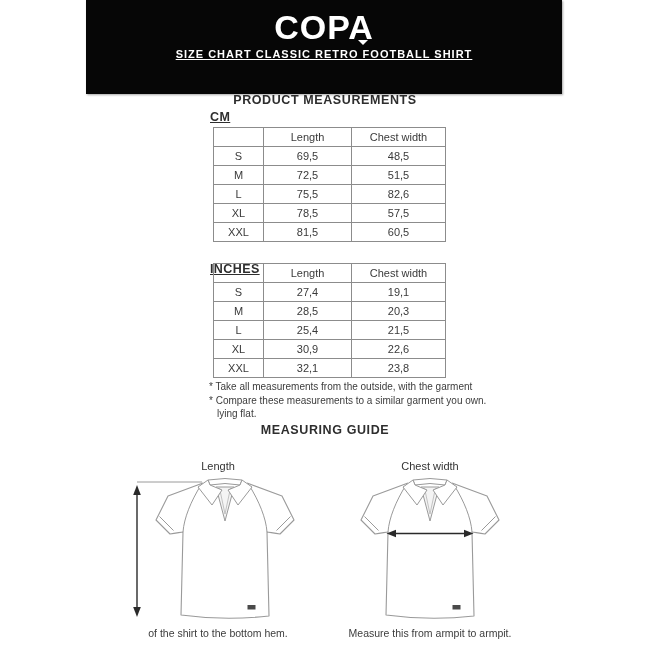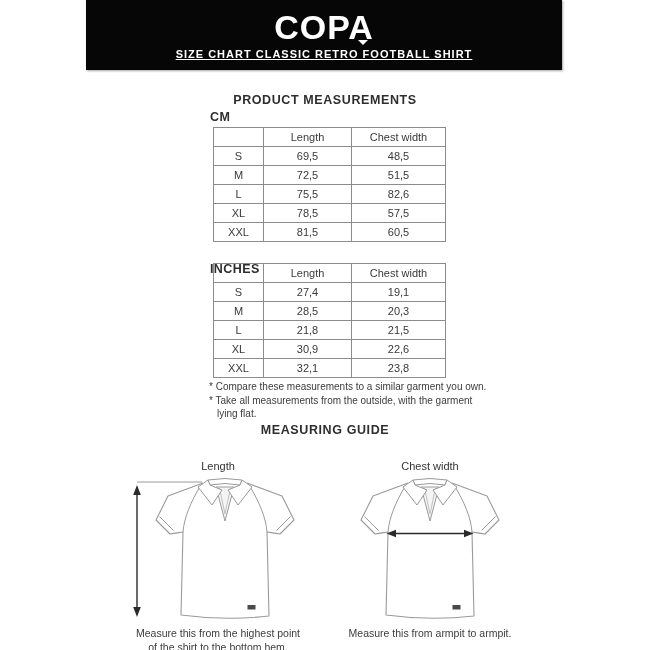--- a/index.html
+++ b/index.html
@@ -8,21 +8,21 @@
     position: relative;
     width: 650px; height: 650px;
     background: #ffffff;
     font-family: "Liberation Sans", sans-serif;
     color: #333;
     overflow: hidden;
   }
 
   
   .brand-banner {
-    position: absolute; left: 86px; top: 0; width: 476px; height: 70px;
+    position: absolute; left: 86px; top: 0; width: 476px; height: 94px;
     background: #060606;
     text-align: center;
     box-shadow: 1px 1px 2px rgba(0,0,0,0.35);
   }
   .copa-logo {
     position: relative;
     display: inline-block;
     margin-top: 11px;
     color: #fff;
     font-size: 34px;
@@ -56,20 +56,21 @@
     letter-spacing: 0.6px;
     color: #2e2e2e;
   }
   #pm-title { top: 93px; }
   #mg-title { top: 423px; }
   .unit-label {
     position: absolute; left: 210px;
     font-size: 12.5px; font-weight: bold;
     color: #2e2e2e;
     letter-spacing: 0.4px;
+    text-decoration: underline;
   }
   #cm-label { top: 110px; }
   #inches-label { top: 262px; }
 
   
   .size-table {
     position: absolute; left: 213px;
     border-collapse: collapse;
     font-size: 11px;
     color: #3a3a3a;
@@ -202,56 +203,55 @@
         <td>27,4</td>
         <td>19,1</td>
       </tr>
       <tr>
         <td>M</td>
         <td>28,5</td>
         <td>20,3</td>
       </tr>
       <tr>
         <td>L</td>
-        <td>21,8</td>
+        <td>25,4</td>
         <td>21,5</td>
       </tr>
       <tr>
         <td>XL</td>
         <td>30,9</td>
         <td>22,6</td>
       </tr>
       <tr>
         <td>XXL</td>
         <td>32,1</td>
         <td>23,8</td>
       </tr>
     </tbody>
   </table>
 
   <div class="footnotes">
+    <div>* Take all measurements from the outside, with the garment</div>
     <div>* Compare these measurements to a similar garment you own.</div>
-    <div>* Take all measurements from the outside, with the garment</div>
     <div class="footnote-indent">lying flat.</div>
   </div>
 
   <div id="mg-title" class="section-title">MEASURING GUIDE</div>
 
   <div id="fig-label-length" class="fig-label">Length</div>
   <svg id="fig-svg-length" class="fig-svg" width="172" height="150" viewBox="0 0 172 150">
     <use href="#shirt-art" x="22" y="0"></use>
     <line x1="9" y1="8" x2="74" y2="8" stroke="#9a9a9a" stroke-width="1"></line>
     <g stroke="#2a2a2a" fill="#2a2a2a">
       <line x1="9" y1="19" x2="9" y2="135" stroke-width="1.4"></line>
       <polygon points="9,11 5.2,21 12.8,21" stroke="none"></polygon>
       <polygon points="9,143 5.2,133 12.8,133" stroke="none"></polygon>
     </g>
   </svg>
   <div id="fig-caption-length" class="fig-caption">
-    <div>Measure this from the highest point</div>
     <div>of the shirt to the bottom hem.</div>
   </div>
 
   <div id="fig-label-chest" class="fig-label">Chest width</div>
   <svg id="fig-svg-chest" class="fig-svg" width="150" height="150" viewBox="0 0 150 150">
     <use href="#shirt-art" x="0" y="0"></use>
     <g stroke="#2a2a2a" fill="#2a2a2a">
       <line x1="38" y1="59.5" x2="112" y2="59.5" stroke-width="1.4"></line>
       <polygon points="31.5,59.5 41,55.8 41,63.2" stroke="none"></polygon>
       <polygon points="118.5,59.5 109,55.8 109,63.2" stroke="none"></polygon>

